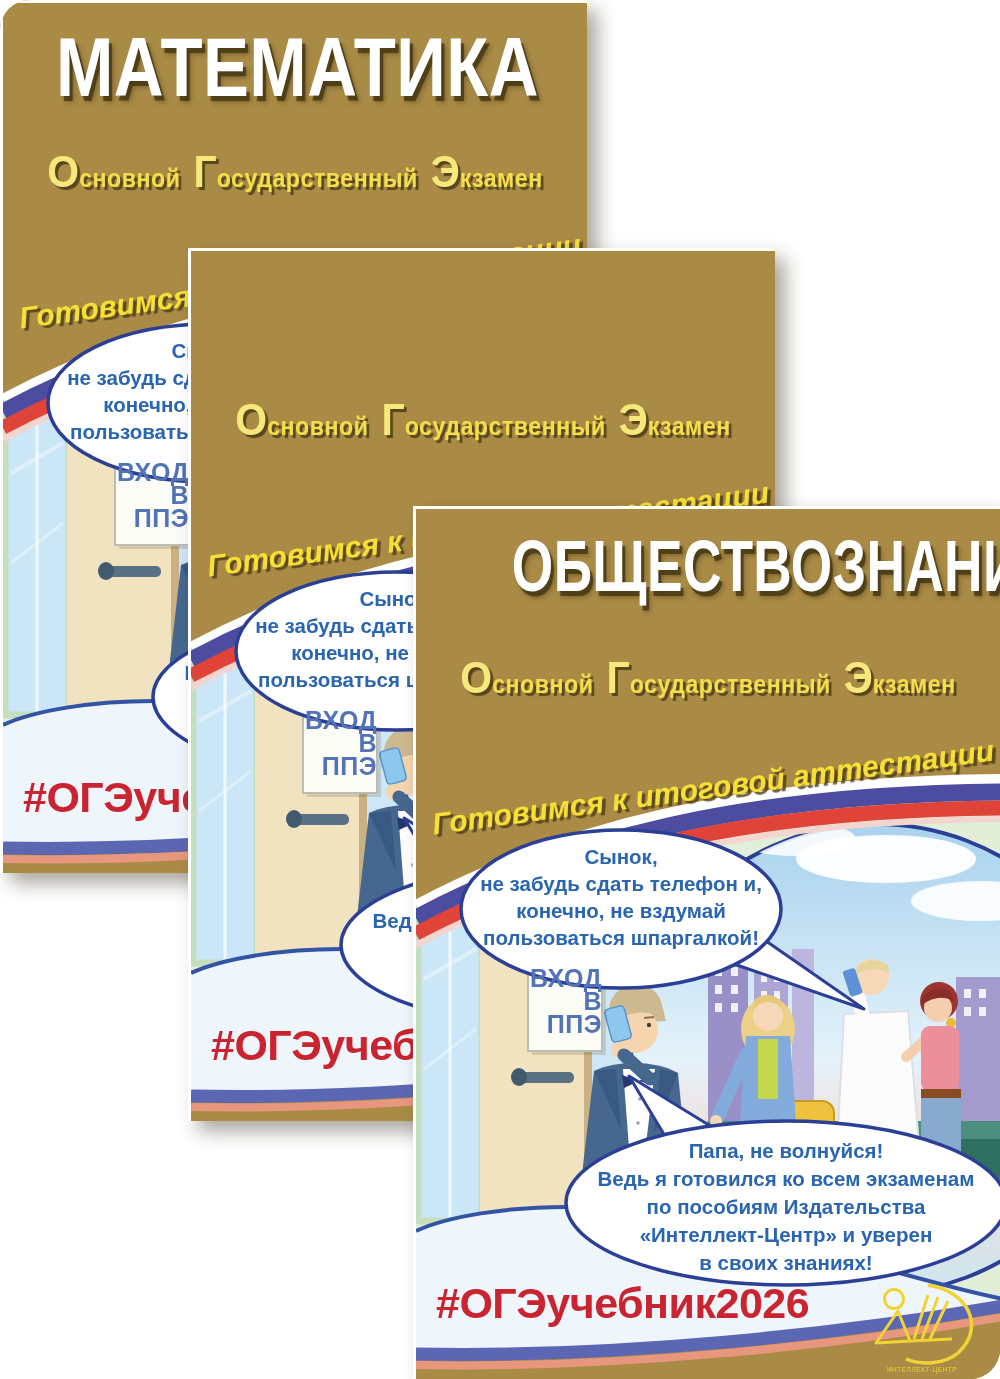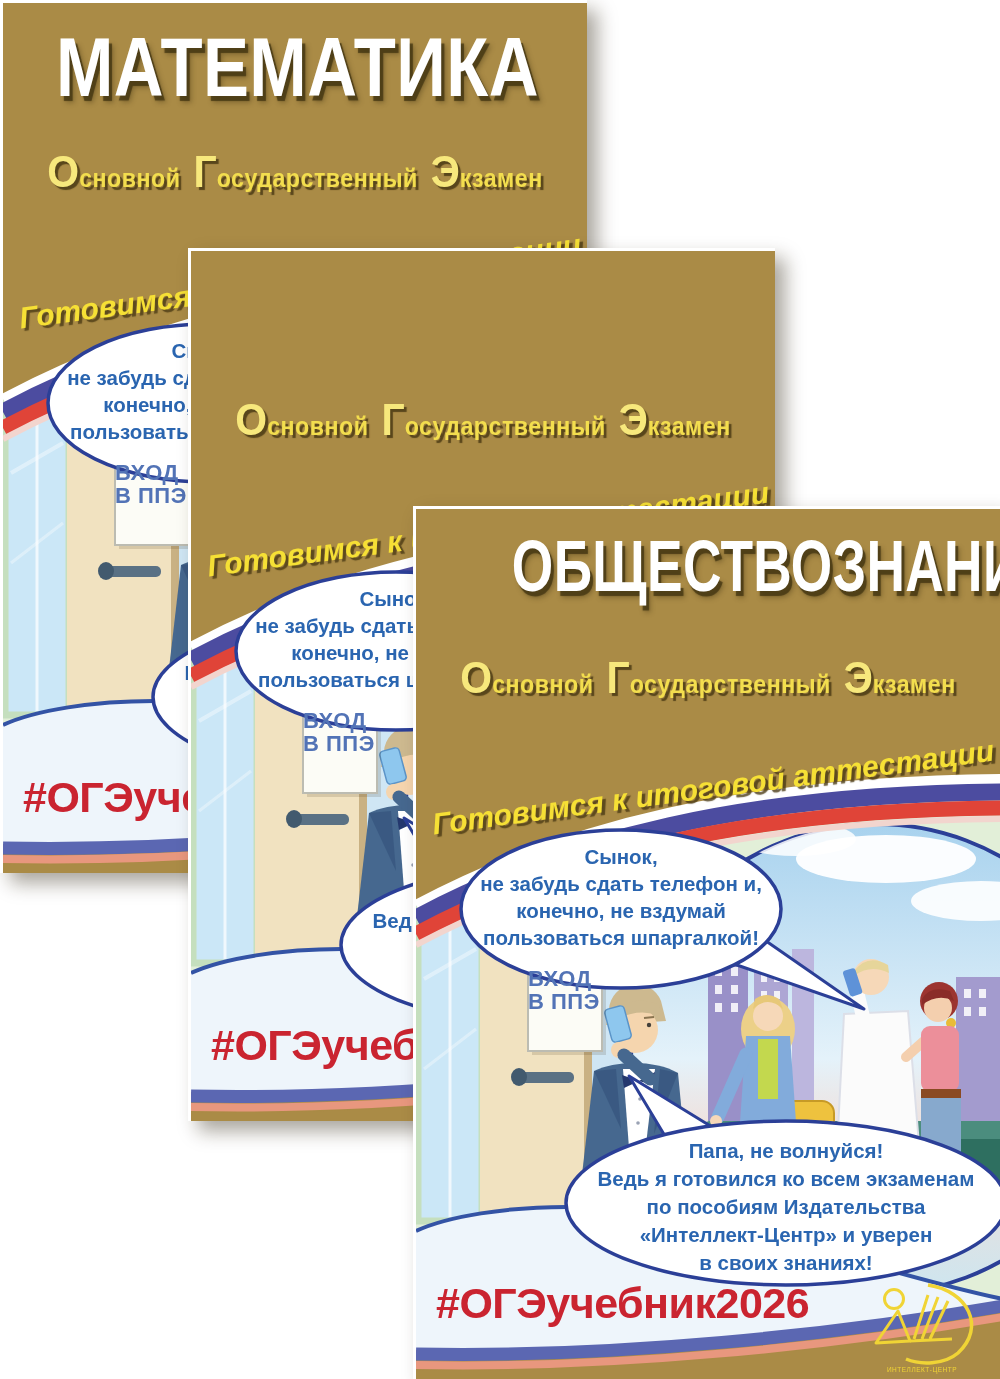--- a/index.html
+++ b/index.html
@@ -1,17 +1,17 @@
 <!DOCTYPE html>
 <html><head>
 <meta charset="utf-8">
 <style>
   html,body{margin:0;padding:0;background:#fff;}
   #stage{position:relative;width:1000px;height:1379px;background:#ffffff;overflow:hidden;
-         font-family:"Liberation Sans","DejaVu Sans",sans-serif;}
+         font-family:"Liberation Sans","DejaVu Sans",sans-serif;border-radius:30px;}
   .cover{position:absolute;width:587px;height:873px;background:#aa8b46;overflow:hidden;
          box-sizing:border-box;border-top:3px solid #fff;border-left:3px solid #fff;
          box-shadow:10px 10px 18px rgba(40,30,10,.4);}
   .b0{left:0;top:0;z-index:1;}
   .b1{left:188px;top:248px;z-index:2;}
   .b2{left:413px;top:506px;z-index:3;}
   .art{position:absolute;left:0;top:0;width:587px;height:873px;z-index:1;}
   .ovl{position:absolute;z-index:2;}
   .title{left:0;right:0;top:20px;text-align:center;white-space:nowrap;color:#fff;font-weight:800;
          text-shadow:4px 5px 1px rgba(63,50,16,.78),6px 7px 6px rgba(63,50,16,.35);line-height:1.05;}
@@ -22,22 +22,22 @@
   .exam{left:0;right:0;top:144px;text-align:center;white-space:nowrap;font-weight:bold;
         color:#f3de4e;transform:scaleX(.93);transform-origin:50% 50%;
         text-shadow:3px 3px 1px rgba(74,58,20,.85);}
   .exam .grp{margin:0 7px;}
   .exam .cap{font-size:44px;color:#f7e87c;}
   .exam .rest{font-size:25px;letter-spacing:.5px;}
   .tagline{left:14px;top:262px;width:559px;text-align:center;white-space:nowrap;
            font-size:30px;font-weight:bold;font-style:italic;color:#f6e035;
            transform:rotate(-7.5deg);transform-origin:50% 50%;
            text-shadow:3px 3px 1px rgba(74,58,20,.8);}
-  .sign-text{left:112px;top:458px;width:74px;text-align:left;font-weight:bold;
-             font-size:22px;line-height:23px;color:#5273b6;letter-spacing:.5px;}
+  .sign-text{left:112px;top:458px;width:74px;text-align:right;font-weight:bold;
+             font-size:25px;line-height:23px;color:#5273b6;letter-spacing:.5px;}
   .bubble-text{font-weight:bold;color:#2a65b0;text-align:center;}
   .parent-text{left:40px;top:334px;width:330px;font-size:20.5px;line-height:27px;}
   .child-text{left:150px;top:628px;width:440px;font-size:20.5px;line-height:28px;}
   .hashtag{left:20px;top:770px;font-size:43px;font-weight:bold;color:#ca2430;letter-spacing:-.5px;}
 </style>
 </head>
 <body>
 
 <div id="stage">
 <div class="cover b0">

